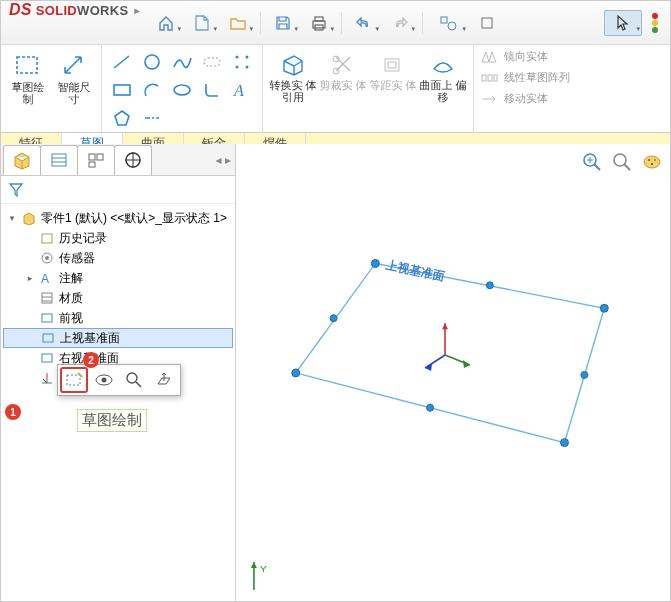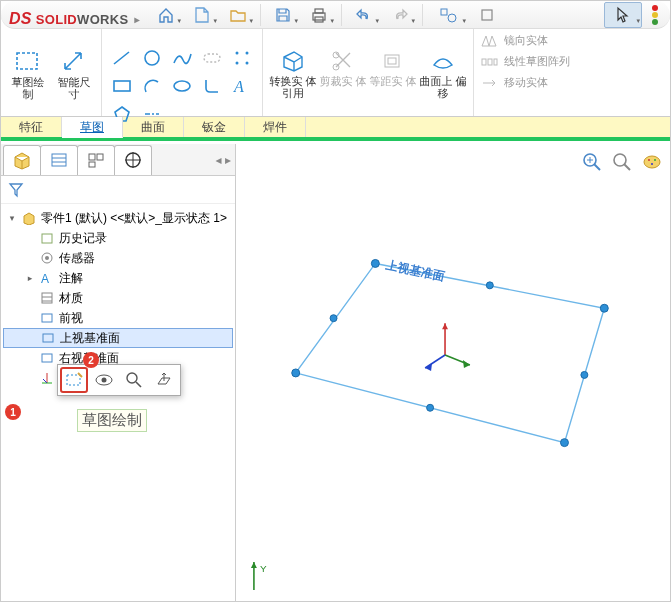--- a/index.html
+++ b/index.html
@@ -1,31 +1,31 @@
 <!DOCTYPE html>
 <html><head>
 <meta charset="utf-8">
 <style>
 * { box-sizing: border-box; margin: 0; padding: 0; }
 body { font-family: "Microsoft YaHei", Arial, sans-serif; font-size: 12px; background: #fff; width: 671px; height: 602px; overflow: hidden; position: relative; border: 1px solid #ccc; }
-.titlebar { height: 28px; background: linear-gradient(#fdfdfd,#f0f0f0); border-bottom: 1px solid #ddd; display: flex; align-items: flex-end; border-radius: 14px; }
+.titlebar { height: 44px; background: linear-gradient(#fdfdfd,#f0f0f0); border-bottom: 1px solid #ddd; display: flex; align-items: flex-start; }
 .logo { display: flex; align-items: center; width: 140px; padding-left: 8px; color: #d2232a; font-weight: bold; font-size: 13px; letter-spacing: 0.3px; }
 .logo .ds { font-style: italic; font-size: 16px; margin-right: 4px; }
 .logo .sw1 { color: #d2232a; }
 .logo .sw2 { color: #555; font-weight: bold; }
 .logo .dd { margin-left: 6px; color: #888; font-size: 10px; }
 .qat { display: flex; align-items: center; gap: 2px; padding: 0 8px; flex: 1; height: 100%; }
 .qbtn { width: 34px; height: 26px; display: flex; align-items: center; justify-content: center; border: 1px solid transparent; border-radius: 2px; position: relative; }
 .qbtn .dd { position: absolute; right: 1px; bottom: 2px; font-size: 7px; color: #666; }
 .qsep { width: 1px; height: 22px; background: #ddd; margin: 0 3px; }
 .cursorsel { background: #d8e6f2; border: 1px solid #9ab8d8; width: 38px; }
 .traffic { width: 14px; height: 26px; display:flex; flex-direction:column; align-items:center; justify-content:center; gap:1px; margin-left:4px; }
 .traffic .dot { width:6px;height:6px;border-radius:50%; }
 .ribbon { height: 88px; background: #fff; border-bottom: 1px solid #ccc; display: flex; }
-.rgroup { border-right: 1px solid #e0e0e0; padding: 16px 6px; display: flex; gap: 4px; }
+.rgroup { border-right: 1px solid #e0e0e0; padding: 4px 6px; display: flex; gap: 4px; }
 .bigbtn { width: 42px; display:flex; flex-direction:column; align-items:center; justify-content:flex-start; gap:2px; padding-top:2px; color:#333; }
 .bigbtn .lbl { font-size: 11px; text-align: center; line-height: 12px; white-space: pre; }
 .toolgrid { display: grid; grid-template-columns: repeat(5, 28px); grid-auto-rows: 26px; gap: 2px; align-content: start; }
 .tcell { display:flex; align-items:center; justify-content:center; }
 .cmdgroup { display:flex; gap:2px; }
 .cmdbtn { width:48px; display:flex; flex-direction:column; align-items:center; justify-content:flex-start; padding-top:4px; gap:2px; color:#333; }
 .cmdbtn.dis { color:#aaa; }
 .cmdbtn .lbl { font-size:11px; text-align:center; line-height:12px; }
 .sidecol { display:flex; flex-direction:column; gap:6px; padding:4px 6px; color:#9a9a9a; font-size:11px; }
 .siderow { display:flex; align-items:center; gap:6px; }

